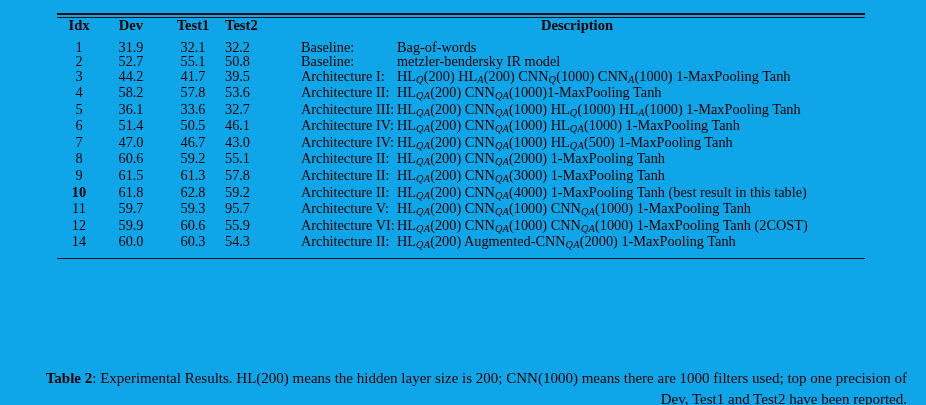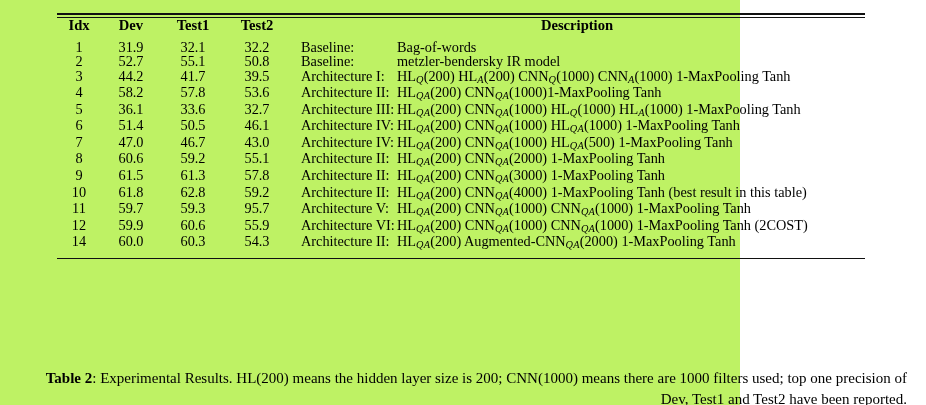--- a/index.html
+++ b/index.html
@@ -10,23 +10,23 @@
   body {
     width: 926px;
     height: 405px;
     font-family: "Liberation Serif", "DejaVu Serif", serif;
     color: #000000;
     overflow: hidden;
   }
 
   #page {
     position: relative;
-    width: 740px;
+    width: 926px;
     height: 405px;
-    background: #bef264;
+    background: #0ea5e9;
   }
 
   
   .table-wrap {
     position: absolute;
     left: 57px;
     top: 13px;
     width: 808px;
   }
 
@@ -55,25 +55,25 @@
   }
   thead th.desc-h { padding-left: 0; }
 
   tbody tr td { padding-top: 3.2px; padding-bottom: 3.2px; }
   tbody tr:first-child td { padding-top: 8px; }
   tbody tr:last-child td { padding-bottom: 7px; }
 
   .c-idx   { width: 44px;  text-align: center; }
   .c-dev   { width: 60px;  text-align: center; }
   .c-t1    { width: 64px;  text-align: center; }
-  .c-t2    { width: 64px;  text-align: center; }
+  .c-t2    { width: 64px;  text-align: left; }
   .c-desc  { text-align: left; padding-left: 12px !important; }
 
   tr.bold-row td { font-weight: normal; }
-  tr.bold-row td.c-idx { font-weight: normal; margin-top: 20px; }
+  tr.bold-row td.c-idx { font-weight: bold; margin-top: 20px; }
   tr.bold-row td.c-desc { font-weight: normal; }
 
   
   .arch {
     display: inline-block;
     min-width: 96px;
     font-family: Liberation Serif, serif;
   }
   .formula {
     font-family: "Liberation Serif", "DejaVu Serif", serif;

